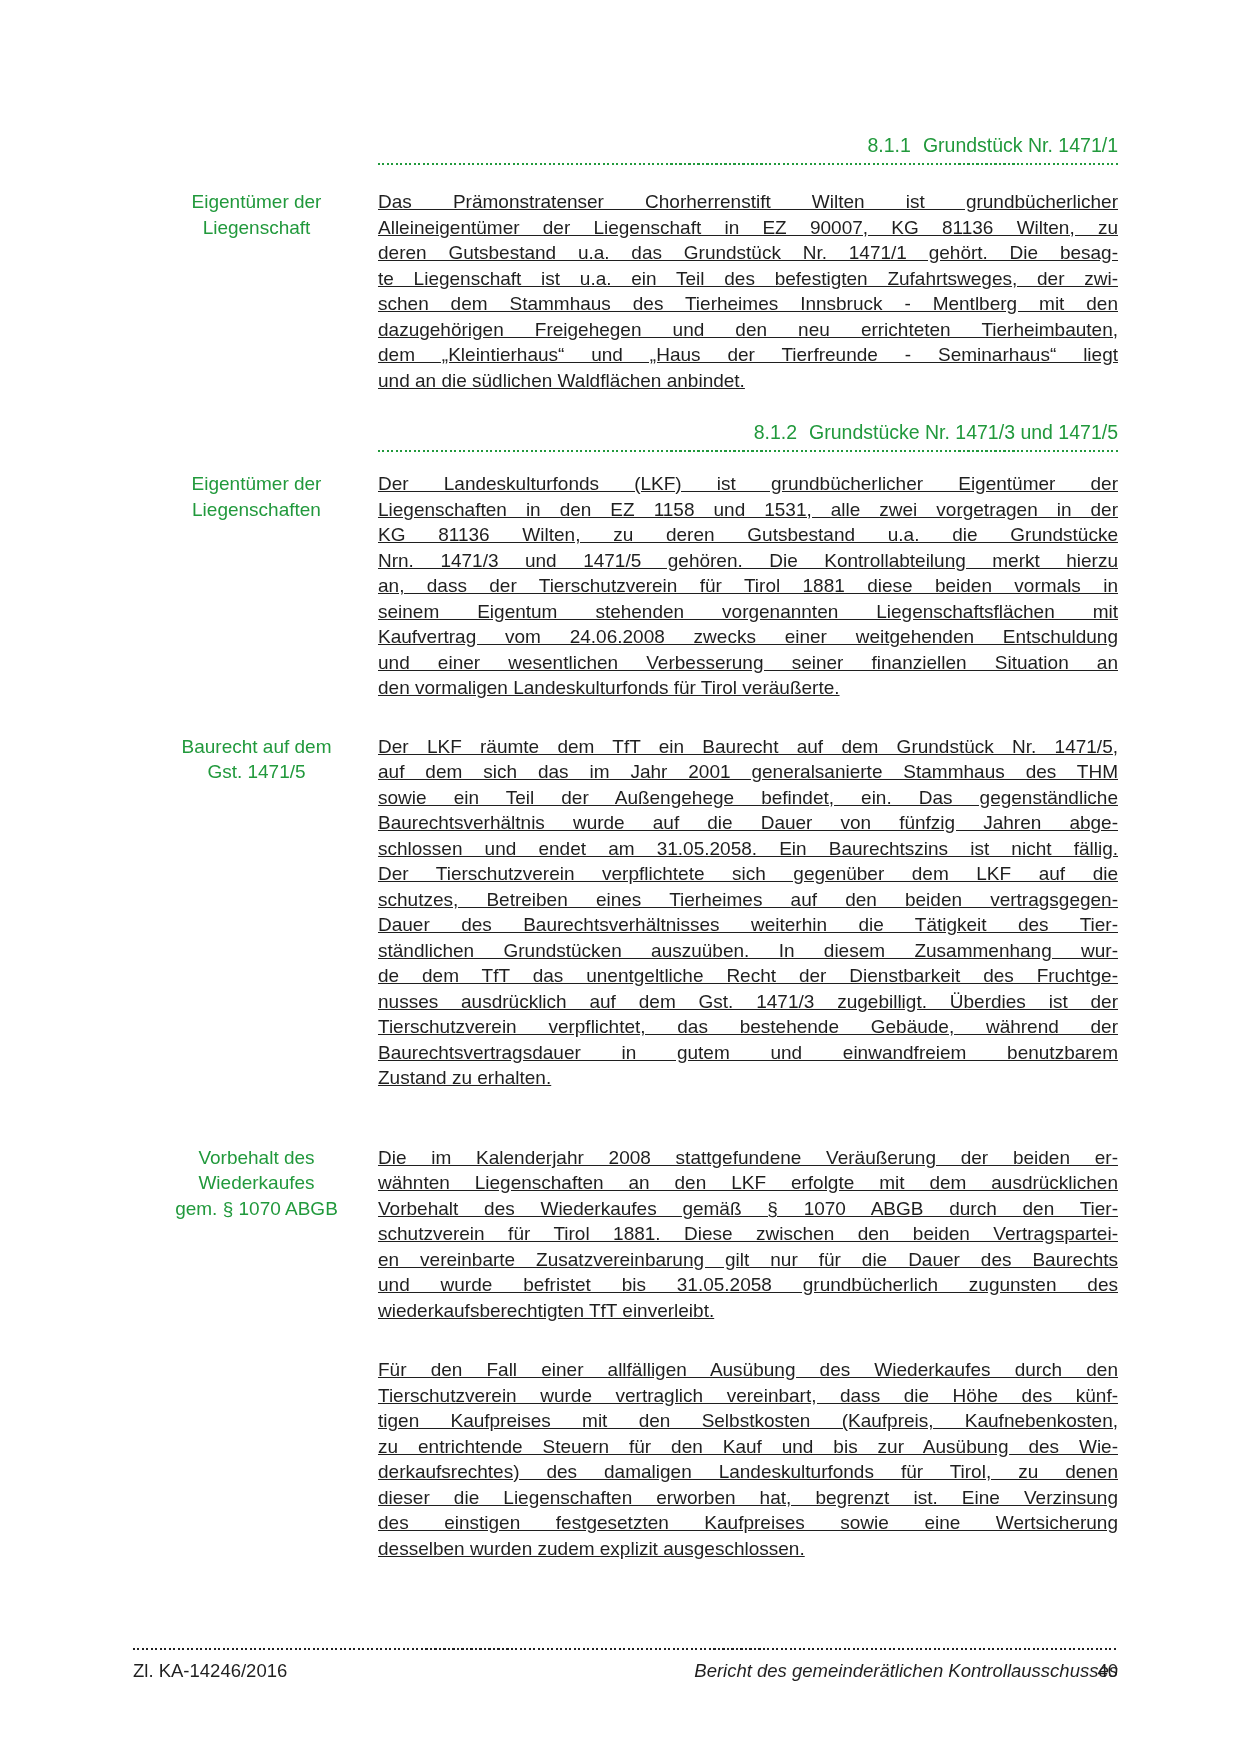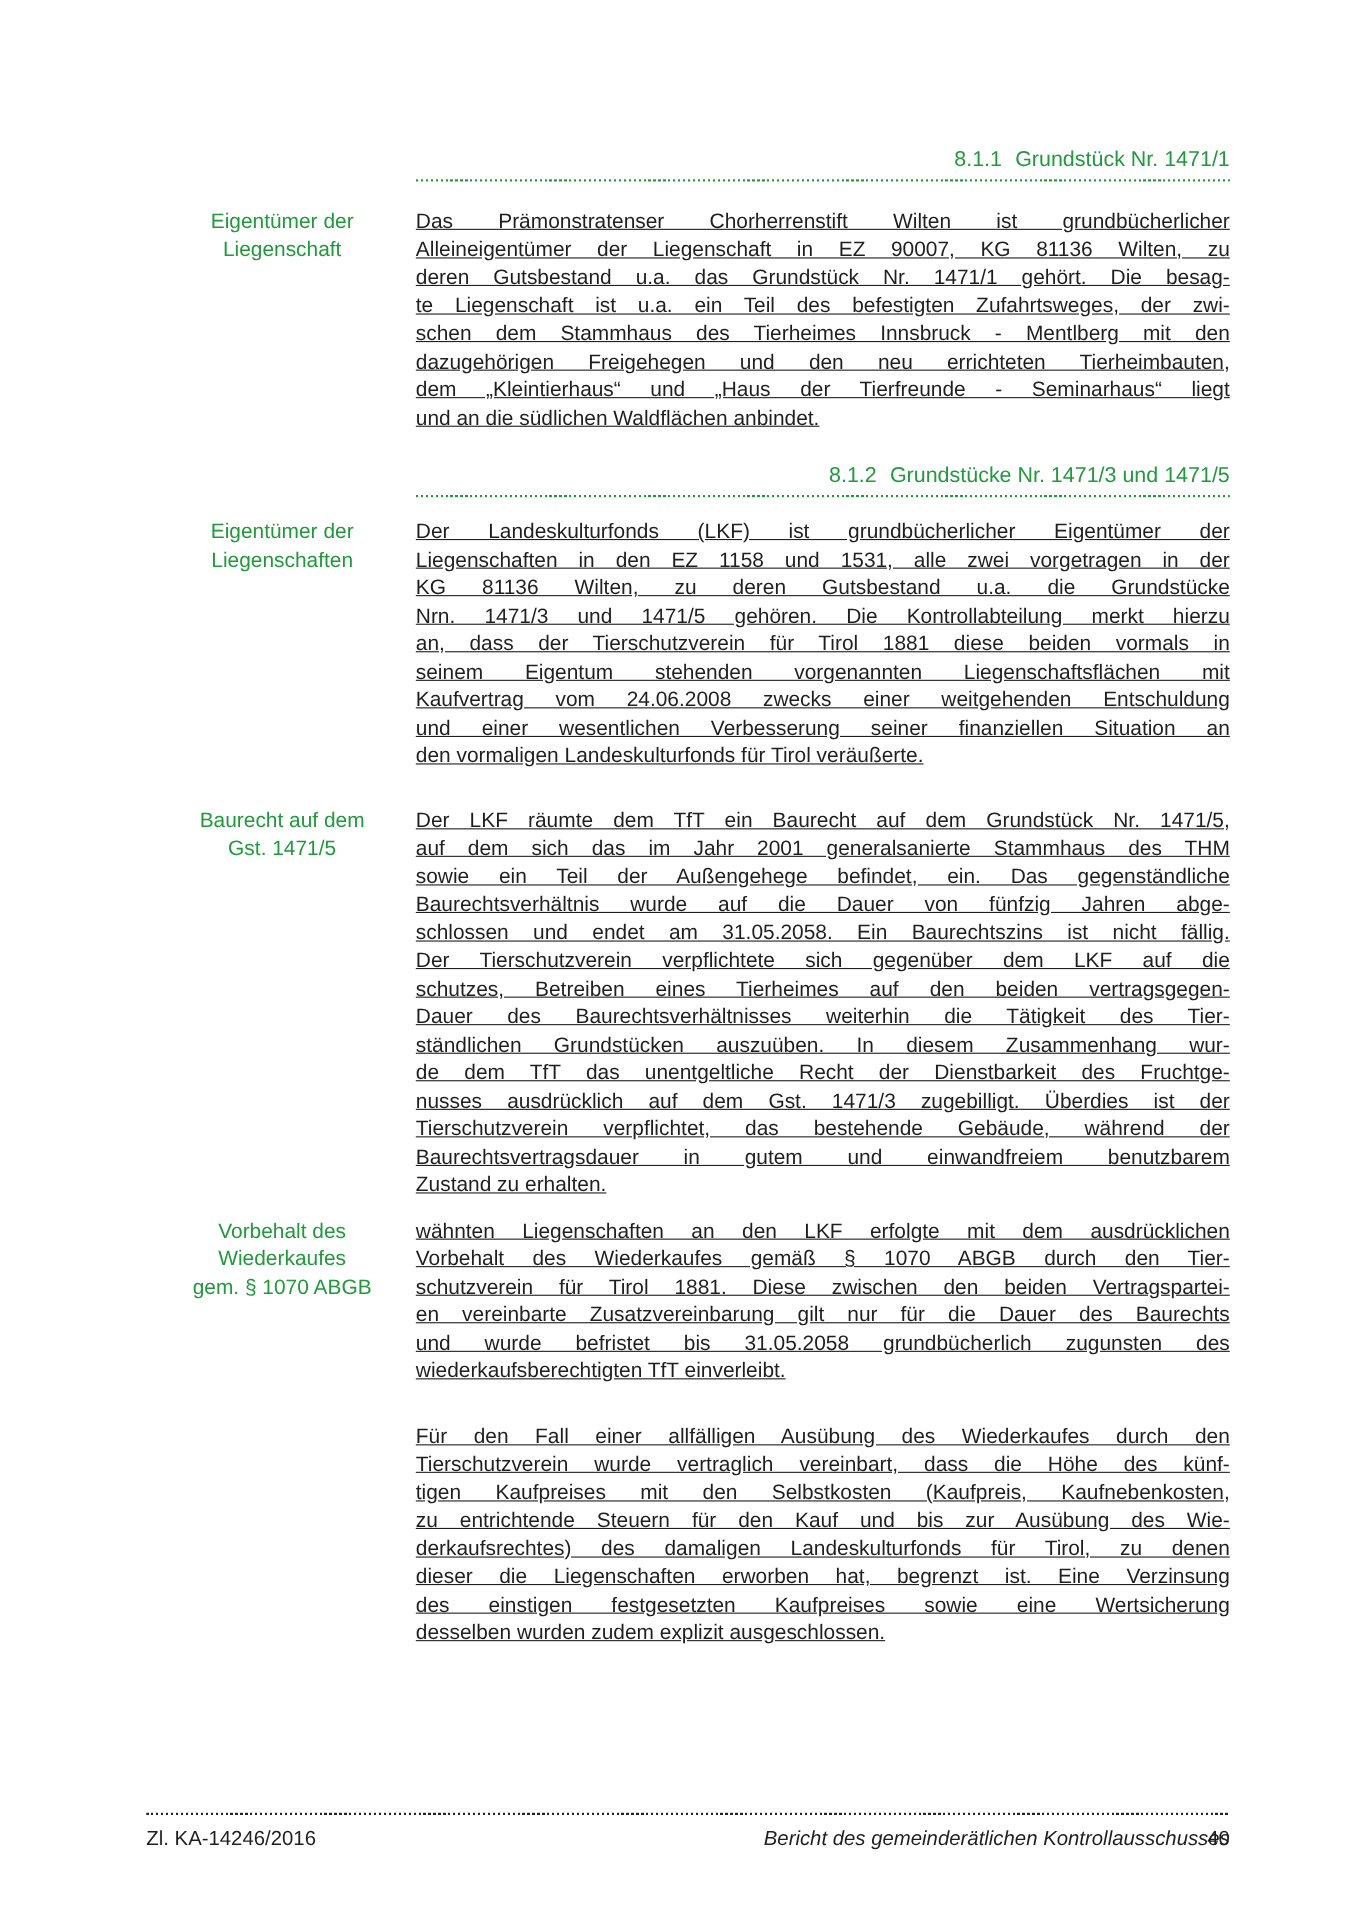--- a/index.html
+++ b/index.html
@@ -65,21 +65,21 @@
   .body-col .tline:last-child{
     text-align-last:left;
   }
   .label-col .tline{text-align:center;}
   
   .mb19{margin-bottom:19px;}
   .mb24{margin-bottom:24px;}
   .mb26{margin-bottom:26px;}
   .mb33{margin-bottom:33px;}
   .mb34{margin-bottom:34px;}
-  .mb38{margin-bottom:16px;}
+  .mb38{margin-bottom:54px;}
   
   .footer{
     position:absolute;
     left:133px;
     top:1648px;
     width:985px;
   }
   .frule{
     height:2px;
     background:repeating-linear-gradient(to right,#222 0 2px,transparent 2px 4.5px);
@@ -169,20 +169,21 @@
         </div>
     </div>
 
     <div class="row mb34">
       <div class="label-col">
           <div class="tline">Vorbehalt des</div>
           <div class="tline">Wiederkaufes</div>
           <div class="tline">gem. § 1070 ABGB</div>
         </div>
       <div class="body-col">
+          <div class="tline">Die im Kalenderjahr 2008 stattgefundene Veräußerung der beiden er-</div>
           <div class="tline">wähnten Liegenschaften an den LKF erfolgte mit dem ausdrücklichen</div>
           <div class="tline">Vorbehalt des Wiederkaufes gemäß § 1070 ABGB durch den Tier-</div>
           <div class="tline">schutzverein für Tirol 1881. Diese zwischen den beiden Vertragspartei-</div>
           <div class="tline">en vereinbarte Zusatzvereinbarung gilt nur für die Dauer des Baurechts</div>
           <div class="tline">und wurde befristet bis 31.05.2058 grundbücherlich zugunsten des</div>
           <div class="tline">wiederkaufsberechtigten TfT einverleibt.</div>
         </div>
     </div>
 
     <div class="row">

